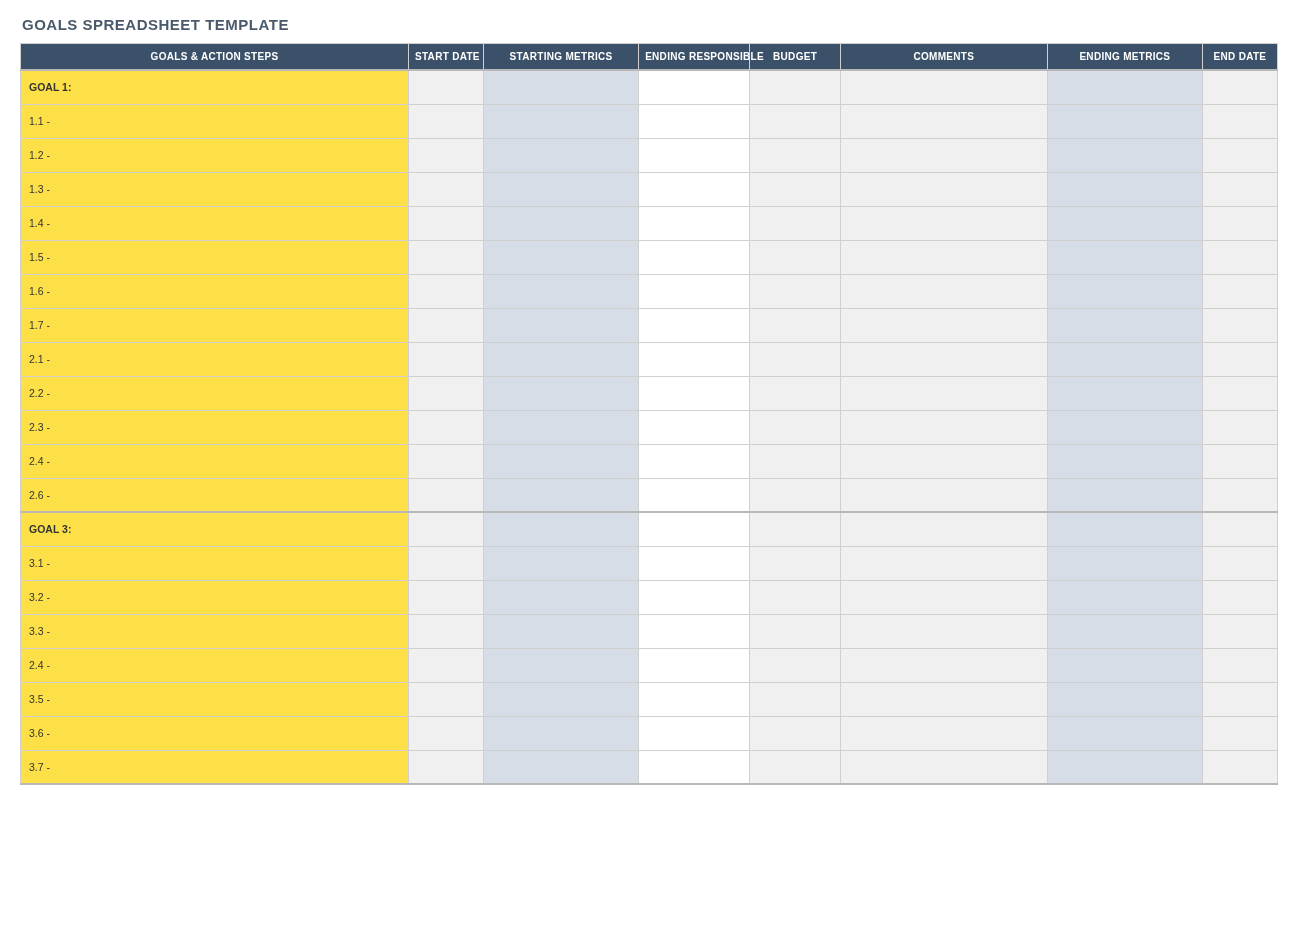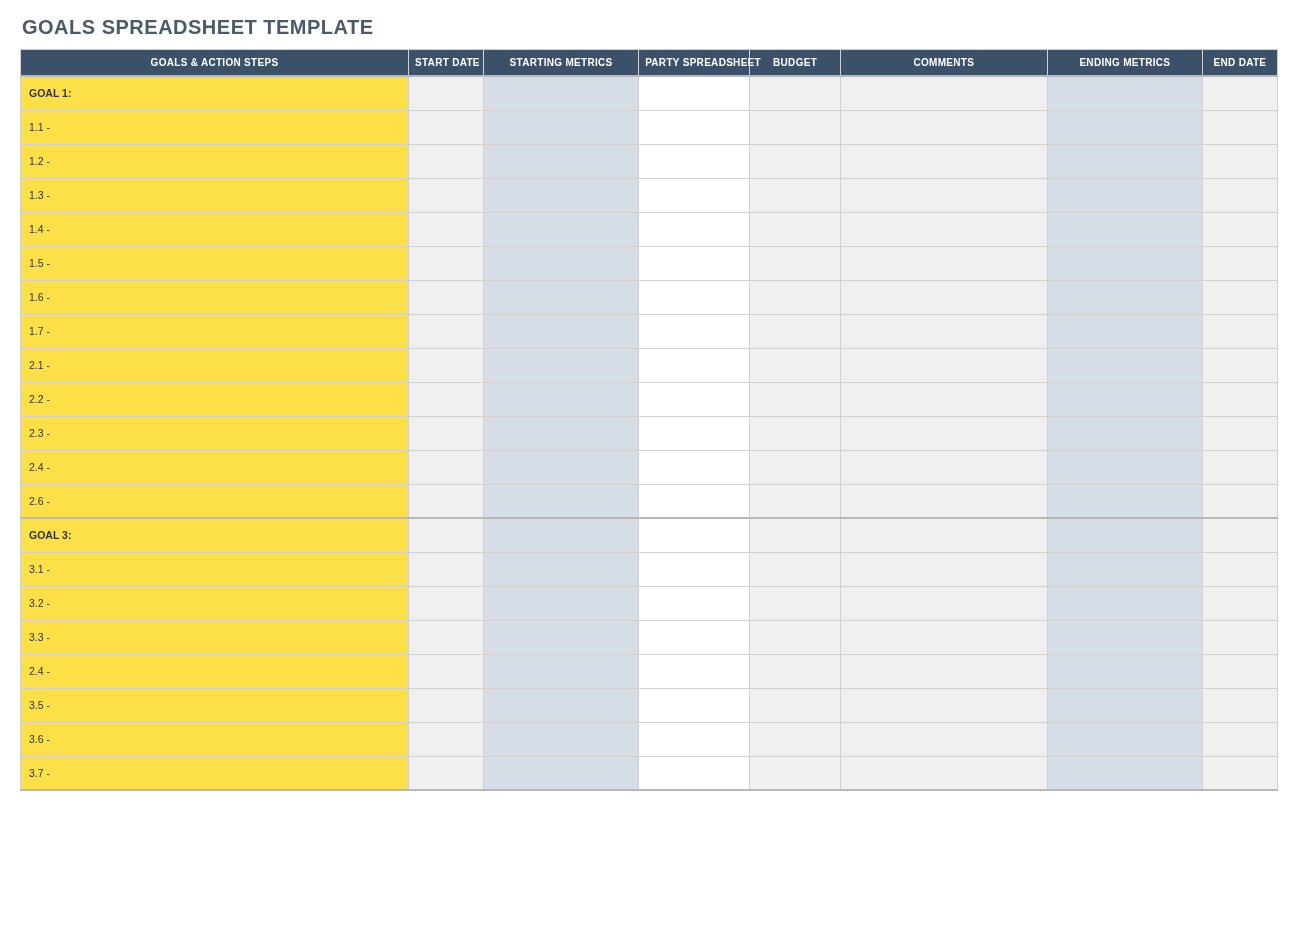--- a/index.html
+++ b/index.html
@@ -5,21 +5,21 @@
   * { box-sizing: border-box; }
   body {
     margin: 0;
     padding: 16px 20px;
     background: #ffffff;
     font-family: "Century Gothic", "Avant Garde", "Gill Sans", sans-serif;
     color: #333;
     font-size: 11px;
   }
   .title {
-    font-size: 20px;
+    font-size: 15px;
     font-weight: 700;
     letter-spacing: 0.5px;
     color: #4a5a6a;
     margin: 0 0 10px 2px;
   }
   table {
     width: 100%;
     border-collapse: collapse;
     table-layout: fixed;
   }
@@ -77,21 +77,21 @@
       <col class="c-budget">
       <col class="c-comments">
     <col class="c-endmet">
       <col class="c-enddate">
   </colgroup>
   <thead>
     <tr>
       <th>GOALS &amp; ACTION STEPS</th>
       <th>START DATE</th>
       <th>STARTING METRICS</th>
-      <th>PARTY SPREADSHEET</th>
+      <th>ENDING RESPONSIBLE</th>
       <th>BUDGET</th>
       <th>COMMENTS</th>
       <th>ENDING METRICS</th>
       <th>END DATE</th>
     </tr>
   </thead>
   <tbody id="tbody">
       <tr class="goal-row">
         <td class="col-actions">GOAL 1:</td>
         <td class="col-start"></td>

